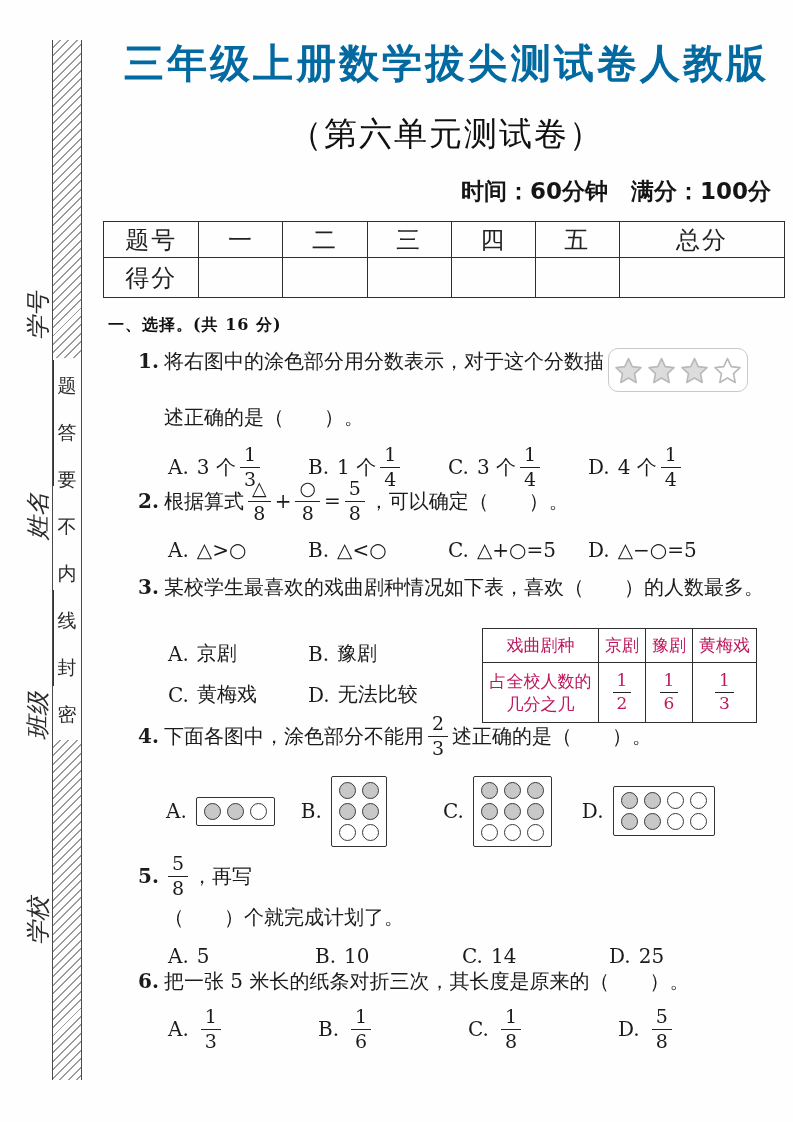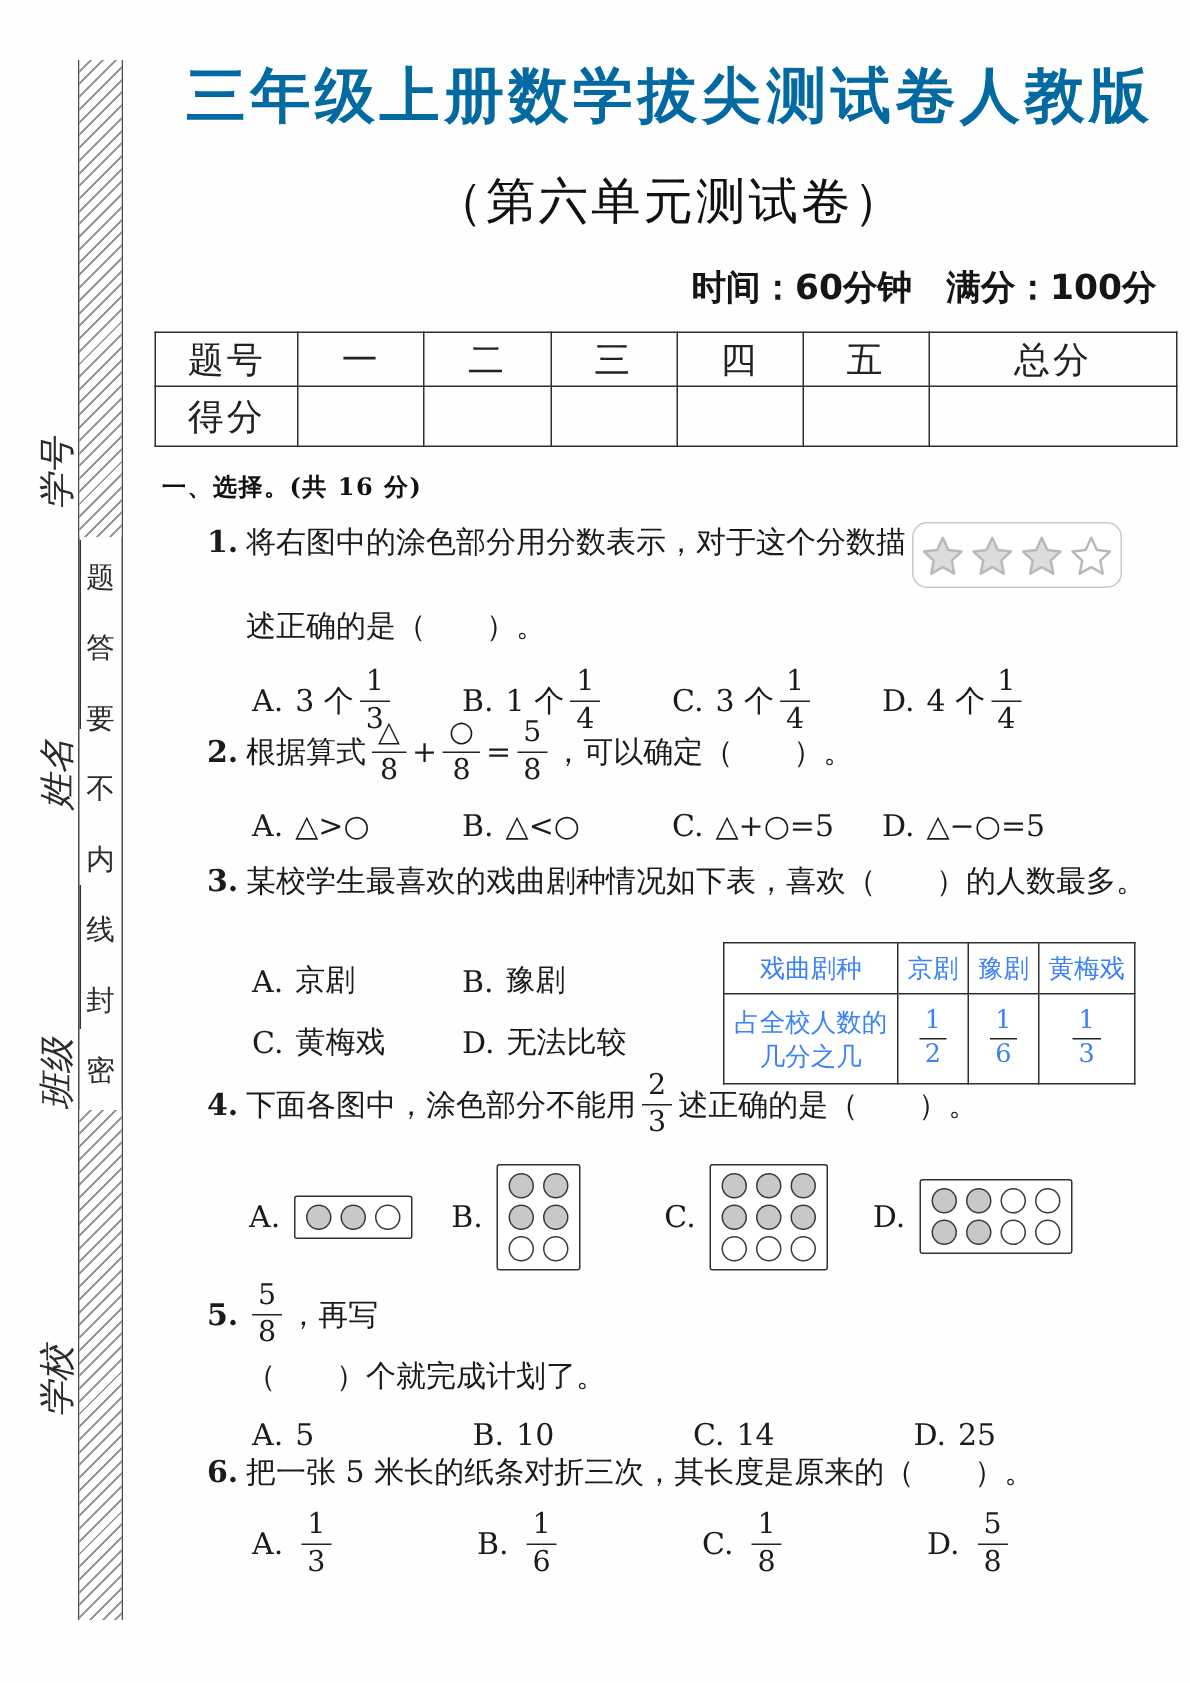--- a/index.html
+++ b/index.html
@@ -93,21 +93,21 @@
   
   #q3{ top:574px; }
   .q3-row{ position:relative; height:110px; }
   .q3-opts{
     position:absolute; left:60px; top:40px;
     display:grid; grid-template-columns:140px auto; row-gap:14px; font-size:20px;
   }
   .q3-opts .opt{ width:auto; }
   table.drama{ position:absolute; right:28px; top:28px; border-collapse:collapse; background:#fff; }
   table.drama td{
-    border:1.6px solid #2e2e2e; text-align:center; font-size:17px; color:#3b82f6; padding:2px 6px;
+    border:1.6px solid #2e2e2e; text-align:center; font-size:17px; color:#be185d; padding:2px 6px;
   }
   table.drama td.rowhead{ width:116px; }
   table.drama tr.hdr td{ height:34px; }
   table.drama tr.vals td{ height:60px; }
   table.drama .frac{ font-size:17px; }
   
   #q4{ top:710px; }
   #q4 .qline{ min-height:52px; }
   .figures{ display:flex; align-items:center; padding-left:58px; margin-top:10px; height:78px; }
   .figitem{ display:flex; align-items:center; }

